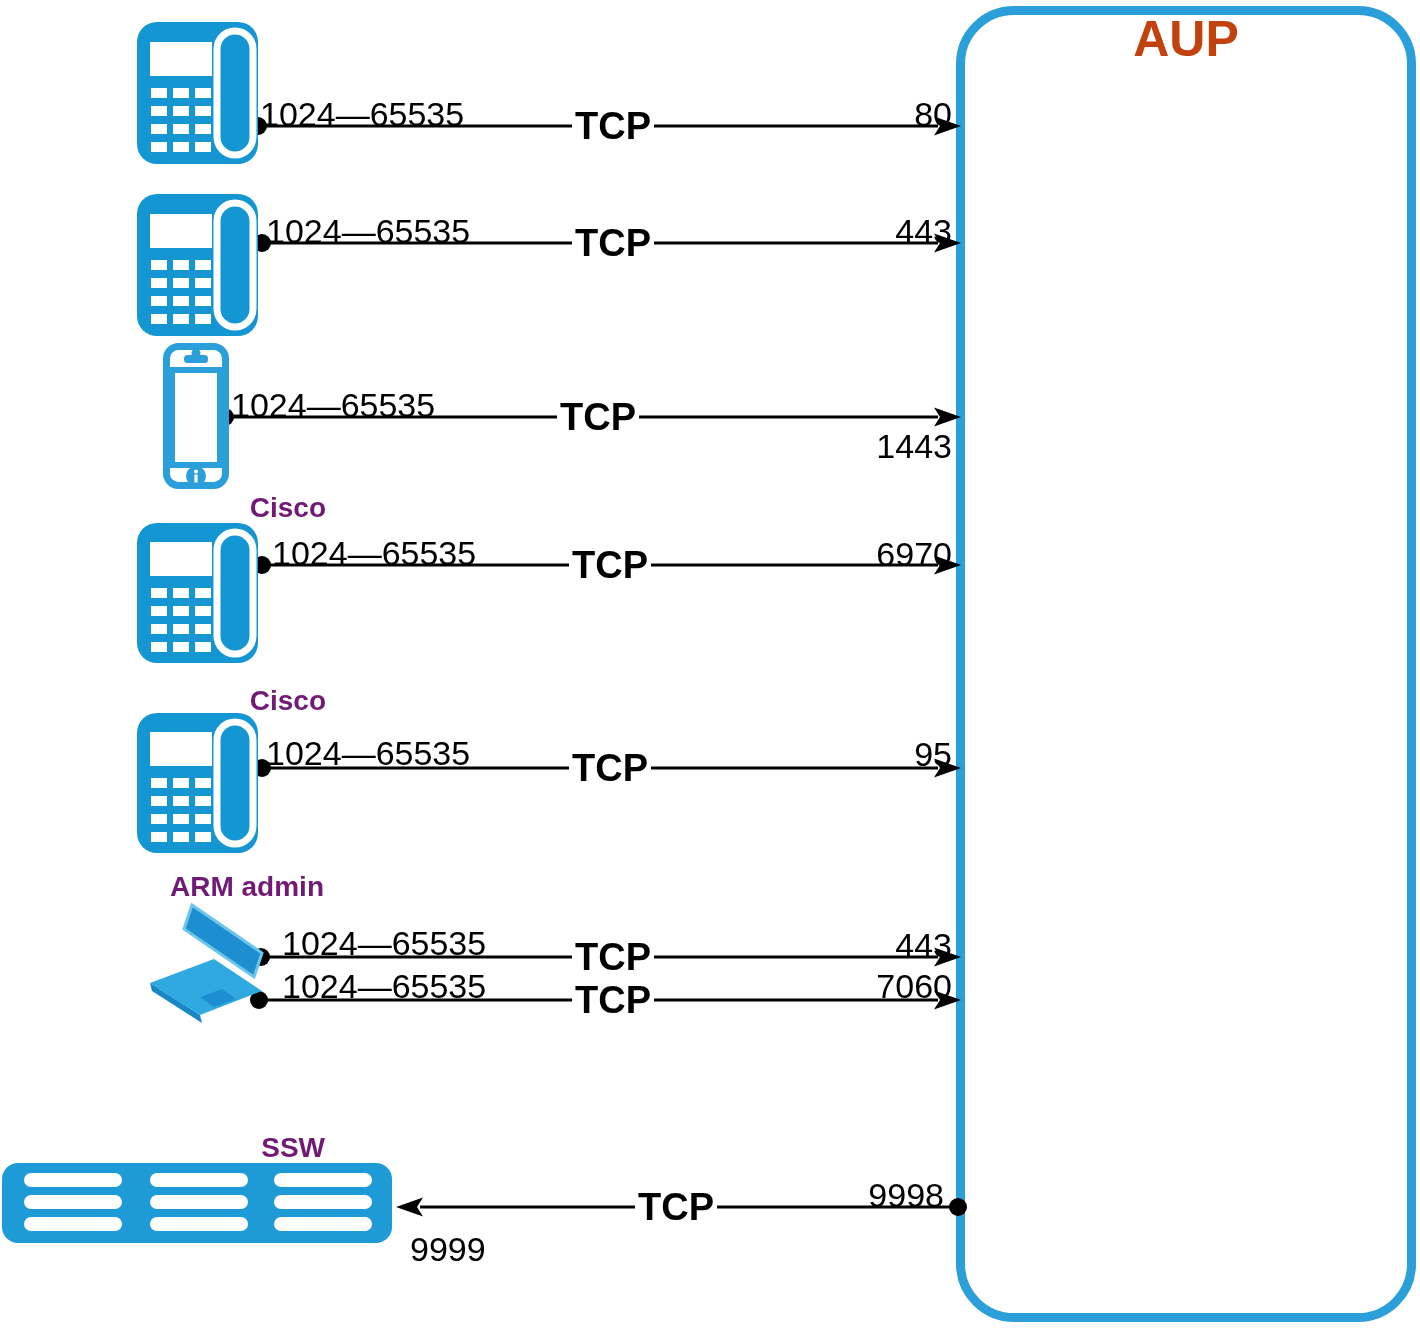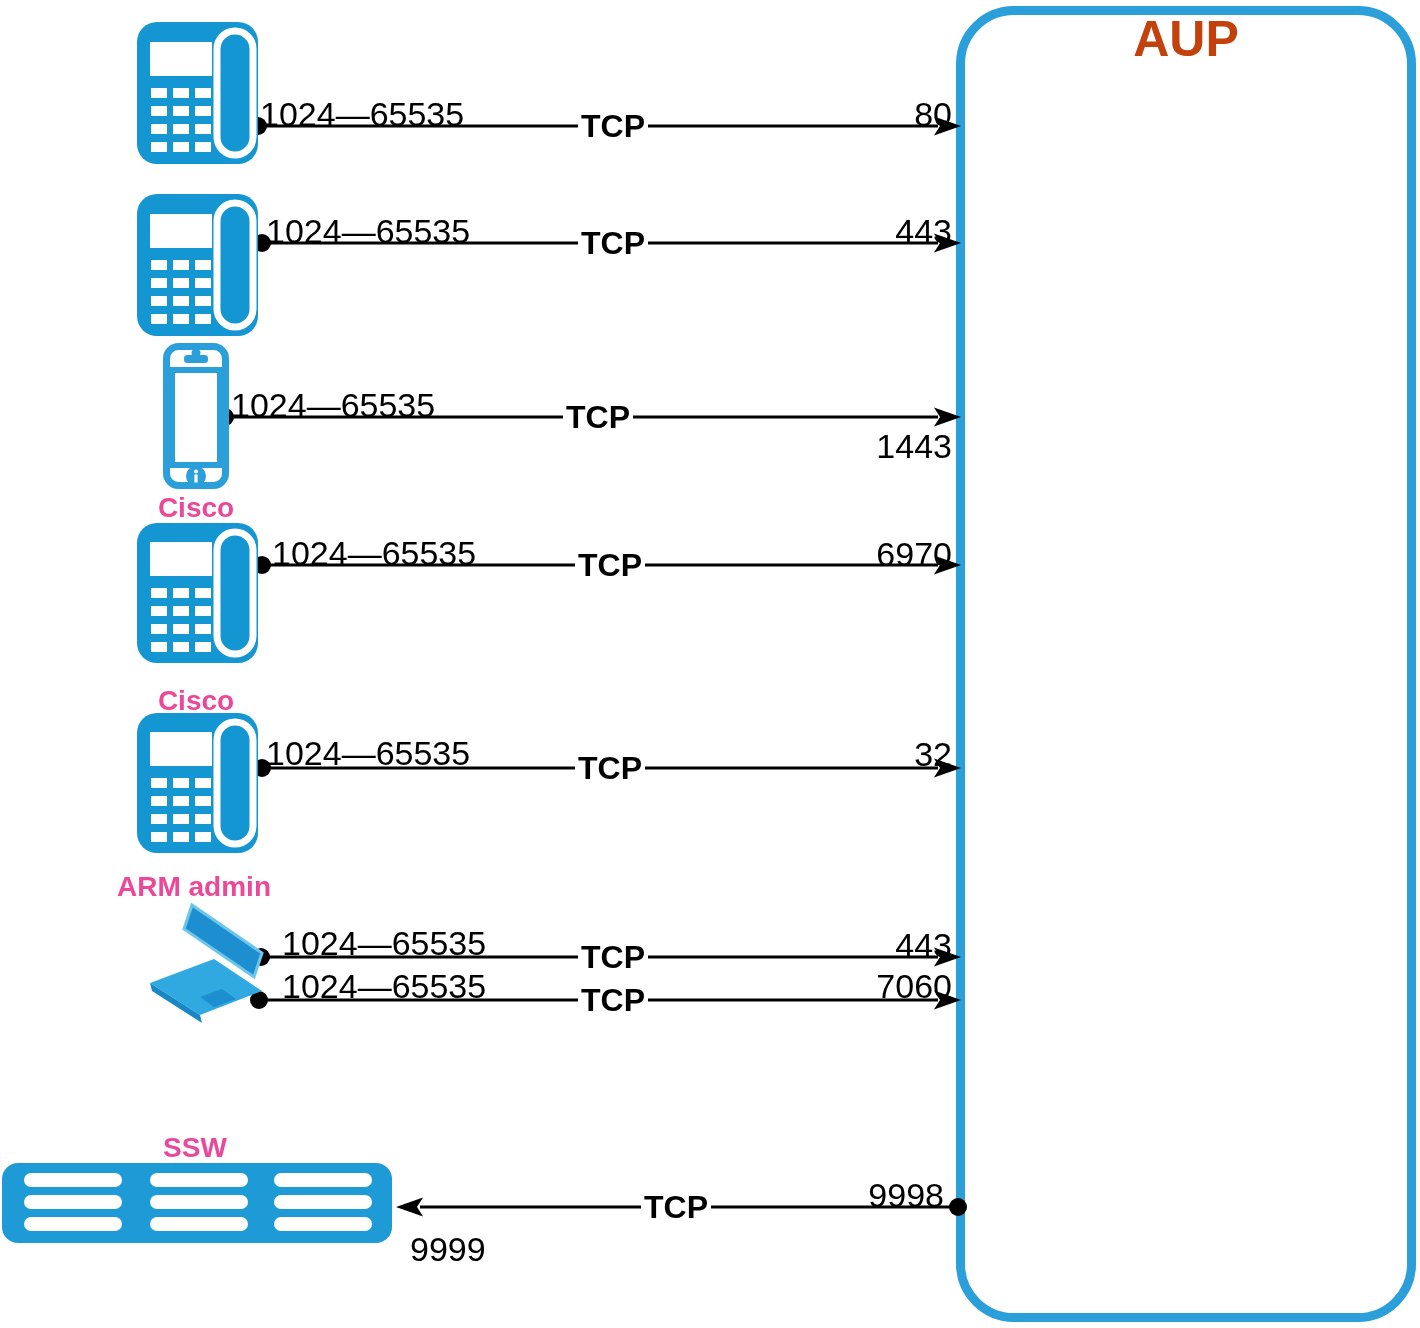--- a/index.html
+++ b/index.html
@@ -5,25 +5,25 @@
   html,body{margin:0;padding:0;background:#fff;}
   .canvas{
     position:relative;width:1420px;height:1328px;background:#fff;overflow:hidden;
     font-family:"Liberation Sans",sans-serif;color:#000;
   }
   .icon{position:absolute;}
   .lbl{position:absolute;font-size:34px;line-height:1;white-space:nowrap;}
   .port-right{text-align:left;}
   .tcp{
     position:absolute;transform:translate(-50%,-50%);
-    font-weight:bold;font-size:32px;background:#fff;padding:0 3px;line-height:1;
+    font-weight:bold;font-size:38px;background:#fff;padding:0 3px;line-height:1;
   }
   .caption{
-    position:absolute;width:260px;text-align:center;font-weight:bold;
-    font-size:28px;line-height:1;color:#ec4899;white-space:nowrap;
+    position:absolute;width:260px;text-align:right;font-weight:bold;
+    font-size:28px;line-height:1;color:#701a75;white-space:nowrap;
   }
   .aup-box{
     position:absolute;left:956px;top:6px;width:460px;height:1316px;
     box-sizing:border-box;border:9px solid #2b9fd9;border-radius:58px;background:#fff;
   }
   .aup-title{
     position:absolute;left:956px;top:14px;width:460px;text-align:center;
     font-weight:bold;font-size:50px;color:#c2410c;line-height:1;
   }
   svg{display:block;}
@@ -216,21 +216,21 @@
   <div class="lbl" style="left:231px;top:388px;">1024—65535</div>
   <div class="tcp" style="left:598px;top:417px;">TCP</div>
   <div class="lbl port-right" style="right:468px;top:389px;margin-top:40px;">1443</div>
 
   <div class="lbl" style="left:272px;top:536px;">1024—65535</div>
   <div class="tcp" style="left:610px;top:565px;">TCP</div>
   <div class="lbl port-right" style="right:468px;top:537px;">6970</div>
 
   <div class="lbl" style="left:266px;top:736px;">1024—65535</div>
   <div class="tcp" style="left:610px;top:768px;">TCP</div>
-  <div class="lbl port-right" style="right:468px;top:737px;">32</div>
+  <div class="lbl port-right" style="right:468px;top:737px;">95</div>
 
   <div class="lbl" style="left:282px;top:926px;">1024—65535</div>
   <div class="tcp" style="left:613px;top:957px;">TCP</div>
   <div class="lbl port-right" style="right:468px;top:928px;">443</div>
 
   <div class="lbl" style="left:282px;top:969px;">1024—65535</div>
   <div class="tcp" style="left:613px;top:1000px;">TCP</div>
   <div class="lbl port-right" style="right:468px;top:969px;">7060</div>
 
   <div class="lbl" style="left:410px;top:1232px;">9999</div>

